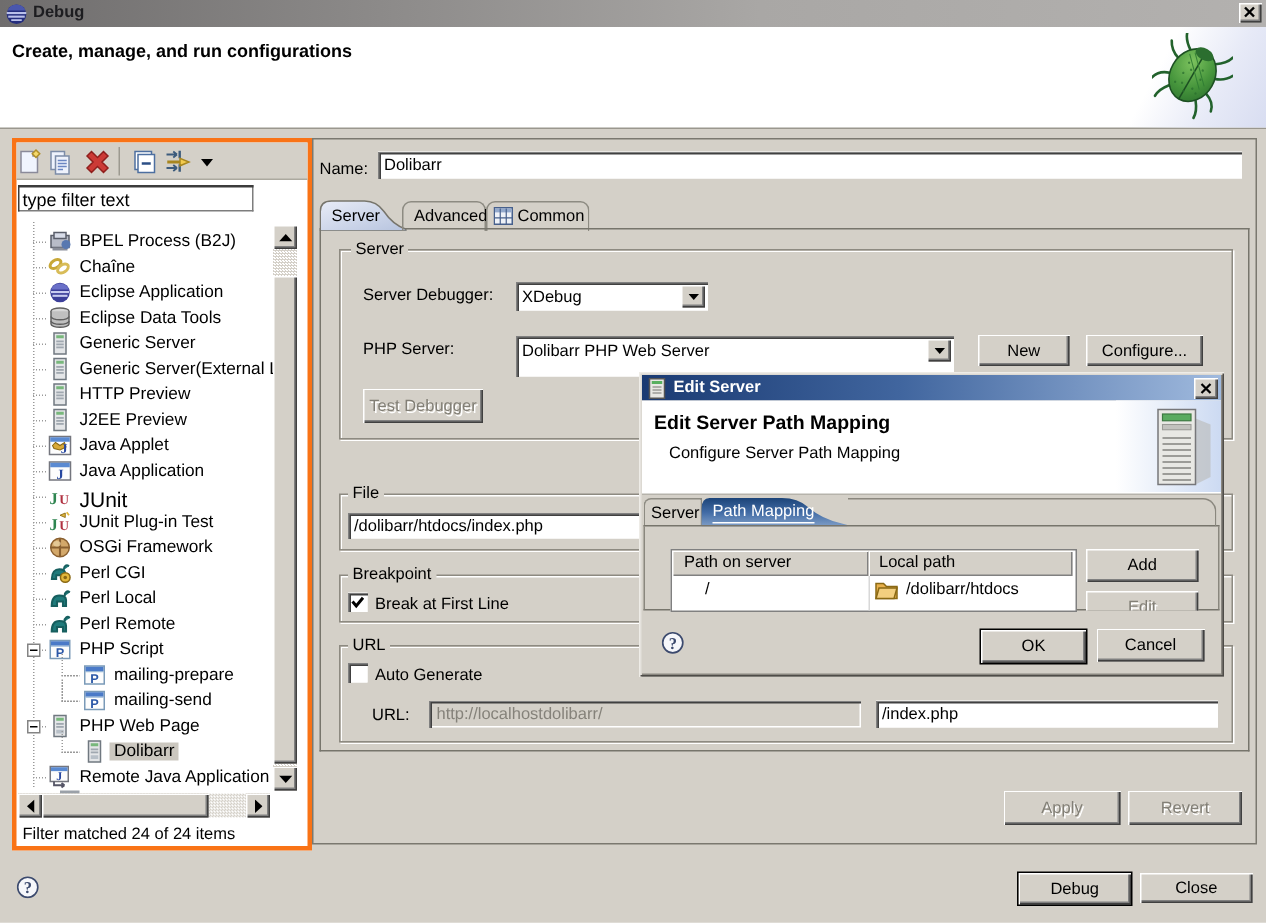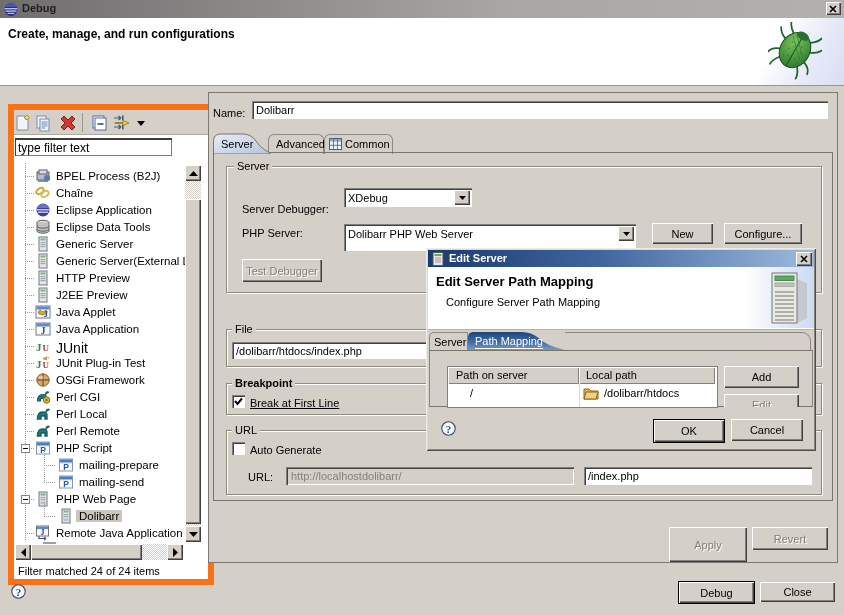--- a/index.html
+++ b/index.html
@@ -73,21 +73,21 @@
             <circle cx="38" cy="31" r="0.9"></circle>
         <circle cx="36" cy="40" r="0.9"></circle>
             <circle cx="31" cy="45" r="0.9"></circle>
             <circle cx="22" cy="42" r="0.9"></circle>
         <circle cx="40" cy="42" r="0.9"></circle>
       </g>
     </g>
   </svg>
 </div>
 
-<div class="abs" style="left:8px;top:104px;width:194px;height:469px;border:6px solid #f97316;background:#fff;">
+<div class="abs" style="left:8px;top:92px;width:194px;height:469px;border:3px solid #f97316;background:#fff;">
 
   <div class="abs" style="left:0;top:0;width:194px;height:25px;background:#d4d0c8;border-bottom:1px solid #aca99f;box-sizing:border-box;">
 
     <svg class="abs" style="left:0px;top:4px" width="18" height="18" viewBox="0 0 18 18">
       <path d="M3 2 H11 L14 5 V16 H3 Z" fill="#f0f4fe" stroke="#8a8a9a"></path>
       <path d="M11 2 L11 5 H14" fill="#dfe6f6" stroke="#8a8a9a"></path>
       <path d="M13 1 L15.5 3.5 L13 6 L10.5 3.5 Z" fill="#f5d96b" stroke="#b08f2a"></path>
     </svg>
 
     <svg class="abs" style="left:20px;top:4px" width="18" height="18" viewBox="0 0 18 18">
@@ -361,21 +361,21 @@
         <rect x="1" y="1" width="11" height="2.6" fill="#93a9cc"></rect>
         <path d="M4.5 1 V11.5 M8.5 1 V11.5 M0.5 7.3 H12.5" stroke="#47608c" stroke-width="0.8"></path>
       </svg>
   <span class="abs t11" style="left:136px;top:45px;">Common</span>
 
   <div class="abs" style="left:4px;top:59px;width:620px;height:349px;border:1px solid #77756c;border-top:none;box-sizing:border-box;"></div>
   <div class="abs" style="left:61px;top:59px;width:563px;height:1px;background:#77756c;"></div>
 
   <div class="abs group" style="left:17px;top:73px;width:594px;height:125px;">
     <span class="glabel" style="left:7px;">Server</span>
-    <span class="abs t11" style="left:15px;top:36px;">Server Debugger:</span>
+    <span class="abs t11" style="left:15px;top:24px;">Server Debugger:</span>
     <div class="abs field" style="left:117px;top:21px;width:128px;height:19px;">
       <span class="abs" style="left:4px;top:4px;">XDebug</span>
       <div class="abs btn" style="right:2px;top:2px;width:16px;height:15px;">
             <svg width="7" height="4" viewBox="0 0 7 4">
               <path d="M0 0 H7 L3.5 4 Z" fill="#000"></path>
             </svg>
           </div>
     </div>
     <span class="abs t11" style="left:15px;top:60px;">PHP Server:</span>
     <div class="abs field" style="left:117px;top:57px;width:292px;height:27px;">
@@ -392,43 +392,43 @@
   </div>
 
   <div class="abs group" style="left:17px;top:236px;width:594px;height:36px;">
     <span class="glabel" style="left:5px;">File</span>
     <div class="abs field" style="left:5px;top:12px;width:584px;height:17px;">
           <span class="abs" style="left:4px;top:3px;">/dolibarr/htdocs/index.php</span>
         </div>
   </div>
 
   <div class="abs group" style="left:17px;top:290px;width:594px;height:30px;">
-    <span class="glabel" style="left:5px;font-weight:bold;">Breakpoint</span>
+    <span class="glabel" style="left:5px;">Breakpoint</span>
     <div class="abs field" style="left:5px;top:11px;width:13px;height:13px;">
       <svg width="13" height="13" viewBox="0 0 13 13">
             <path d="M3 6 L5.5 9 L10 3.5" stroke="#000" stroke-width="2" fill="none"></path>
           </svg>
     </div>
-    <span class="abs t11" style="left:23px;top:13px;text-decoration:underline;">Break at First Line</span>
+    <span class="abs t11" style="left:23px;top:13px;">Break at First Line</span>
   </div>
 
   <div class="abs group" style="left:17px;top:337px;width:594px;height:63px;">
     <span class="glabel" style="left:5px;">URL</span>
     <div class="abs field" style="left:5px;top:11px;width:13px;height:13px;"></div>
     <span class="abs t11" style="left:23px;top:13px;">Auto Generate</span>
     <span class="abs t11" style="left:21px;top:40px;">URL:</span>
     <div class="abs field" style="left:357px;top:36px;width:228px;height:18px;">
           <span class="abs" style="left:4px;top:3px;">/index.php</span>
         </div>
     <div class="abs" style="left:59px;top:36px;width:288px;height:18px;background:#d4d0c8;box-shadow:inset 1px 1px 0 #808080, inset 2px 2px 0 #404040, inset -1px -1px 0 #fff;">
       <span class="abs" style="left:5px;top:3px;font-size:11px;color:#85827a;">http://localhostdolibarr/</span>
     </div>
   </div>
 
-  <div class="abs btn dis" style="left:460px;top:434px;width:78px;height:35px;">Apply</div>
+  <div class="abs btn dis" style="left:460px;top:434px;width:78px;height:23px;">Apply</div>
   <div class="abs btn dis" style="left:543px;top:434px;width:76px;height:23px;">Revert</div>
 </div>
 
 <div class="abs raised2" style="left:426px;top:248px;width:390px;height:203px;background:#d4d0c8;">
 
   <div class="abs" style="left:2px;top:2px;width:386px;height:17px;background:linear-gradient(90deg,#1a3a72,#41669f 45%,#a0bade);">
     <svg class="abs" style="left:4px;top:2px" width="12" height="14" viewBox="0 0 12 14">
       <rect x="1" y="0.5" width="10" height="13" fill="#e8e8e4" stroke="#555"></rect>
       <rect x="2.5" y="2" width="7" height="2" fill="#58b060"></rect>
       <path d="M3 6 H9 M3 8 H9 M3 10 H9" stroke="#9a9a96"></path>

